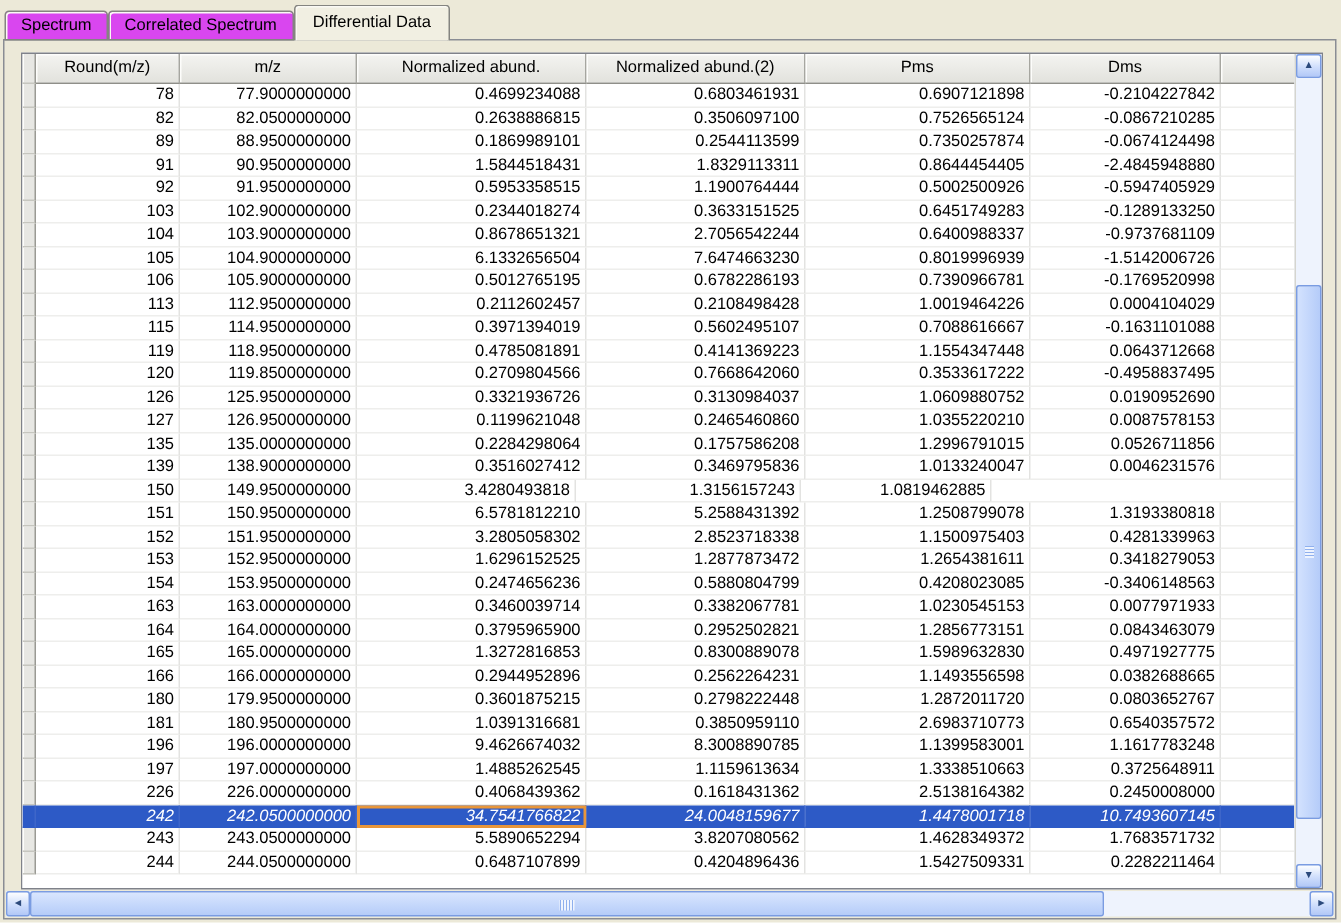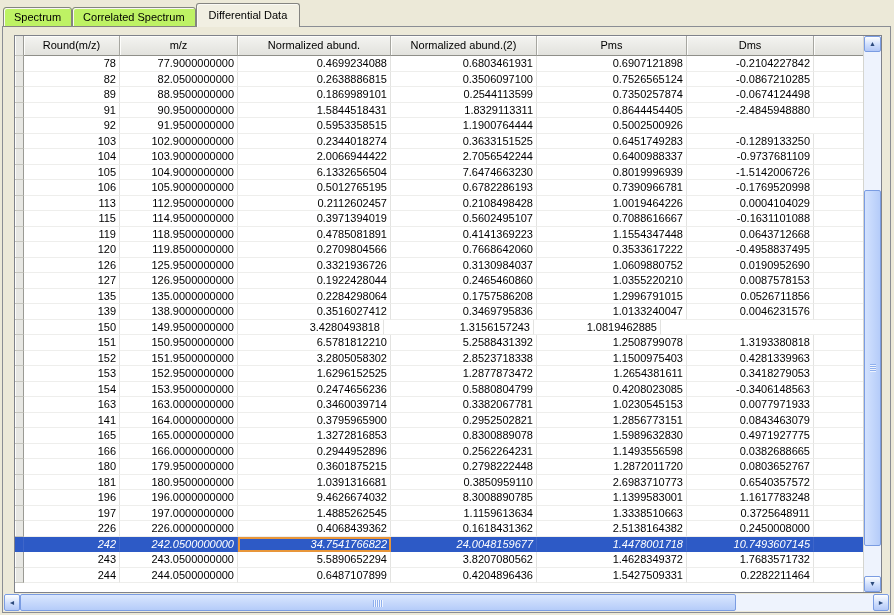--- a/index.html
+++ b/index.html
@@ -5,21 +5,21 @@
   html,body{margin:0;padding:0}
   body{
     width:894px;height:615px;position:relative;overflow:hidden;
     background:#ece9d8;color:#000;
     font-family:"Liberation Sans",sans-serif;font-size:11px;
   }
   
   .tabstrip{position:absolute;left:3px;top:3px;height:24px;display:flex;align-items:flex-end;z-index:5}
   .tab{
     box-sizing:border-box;height:20px;line-height:19px;padding:0 10px;
-    background:#bef264;border:1px solid #848480;border-bottom:1px solid #848480;
+    background:#d946ef;border:1px solid #848480;border-bottom:1px solid #848480;
     border-radius:3px 3px 0 0;box-shadow:inset 1px 1px 0 #faf9f4;
     white-space:nowrap;cursor:default;
   }
   .tab.active{
     height:24px;line-height:22px;padding:0 12px;background:#f1efe2;
     border-bottom:none;z-index:6;position:relative;margin-top:44px;
   }
   
   .panel{
     position:absolute;left:2px;top:26px;width:889px;height:587px;
@@ -158,37 +158,38 @@
             <div class="cell c5">-2.4845948880</div>
             <div class="cell fillcell"></div>
           </div>
           <div class="grid-row">
             <div class="cell rowhdr"></div>
             <div class="cell c0">92</div>
             <div class="cell c1">91.9500000000</div>
             <div class="cell c2">0.5953358515</div>
             <div class="cell c3">1.1900764444</div>
             <div class="cell c4">0.5002500926</div>
+            <div class="cell c5">-0.5947405929</div>
             <div class="cell fillcell"></div>
           </div>
           <div class="grid-row">
             <div class="cell rowhdr"></div>
             <div class="cell c0">103</div>
             <div class="cell c1">102.9000000000</div>
             <div class="cell c2">0.2344018274</div>
             <div class="cell c3">0.3633151525</div>
             <div class="cell c4">0.6451749283</div>
             <div class="cell c5">-0.1289133250</div>
             <div class="cell fillcell"></div>
           </div>
           <div class="grid-row">
             <div class="cell rowhdr"></div>
             <div class="cell c0">104</div>
             <div class="cell c1">103.9000000000</div>
-            <div class="cell c2">2.0066944422</div>
+            <div class="cell c2">0.8678651321</div>
             <div class="cell c3">2.7056542244</div>
             <div class="cell c4">0.6400988337</div>
             <div class="cell c5">-0.9737681109</div>
             <div class="cell fillcell"></div>
           </div>
           <div class="grid-row">
             <div class="cell rowhdr"></div>
             <div class="cell c0">105</div>
             <div class="cell c1">104.9000000000</div>
             <div class="cell c2">6.1332656504</div>
@@ -254,21 +255,21 @@
             <div class="cell c2">0.3321936726</div>
             <div class="cell c3">0.3130984037</div>
             <div class="cell c4">1.0609880752</div>
             <div class="cell c5">0.0190952690</div>
             <div class="cell fillcell"></div>
           </div>
           <div class="grid-row">
             <div class="cell rowhdr"></div>
             <div class="cell c0">127</div>
             <div class="cell c1">126.9500000000</div>
-            <div class="cell c2">0.1922428044</div>
+            <div class="cell c2">0.1199621048</div>
             <div class="cell c3">0.2465460860</div>
             <div class="cell c4">1.0355220210</div>
             <div class="cell c5">0.0087578153</div>
             <div class="cell fillcell"></div>
           </div>
           <div class="grid-row">
             <div class="cell rowhdr"></div>
             <div class="cell c0">135</div>
             <div class="cell c1">135.0000000000</div>
             <div class="cell c2">0.2284298064</div>
@@ -341,21 +342,21 @@
             <div class="cell c0">163</div>
             <div class="cell c1">163.0000000000</div>
             <div class="cell c2">0.3460039714</div>
             <div class="cell c3">0.3382067781</div>
             <div class="cell c4">1.0230545153</div>
             <div class="cell c5">0.0077971933</div>
             <div class="cell fillcell"></div>
           </div>
           <div class="grid-row">
             <div class="cell rowhdr"></div>
-            <div class="cell c0">141</div>
+            <div class="cell c0">164</div>
             <div class="cell c1">164.0000000000</div>
             <div class="cell c2">0.3795965900</div>
             <div class="cell c3">0.2952502821</div>
             <div class="cell c4">1.2856773151</div>
             <div class="cell c5">0.0843463079</div>
             <div class="cell fillcell"></div>
           </div>
           <div class="grid-row">
             <div class="cell rowhdr"></div>
             <div class="cell c0">165</div>

